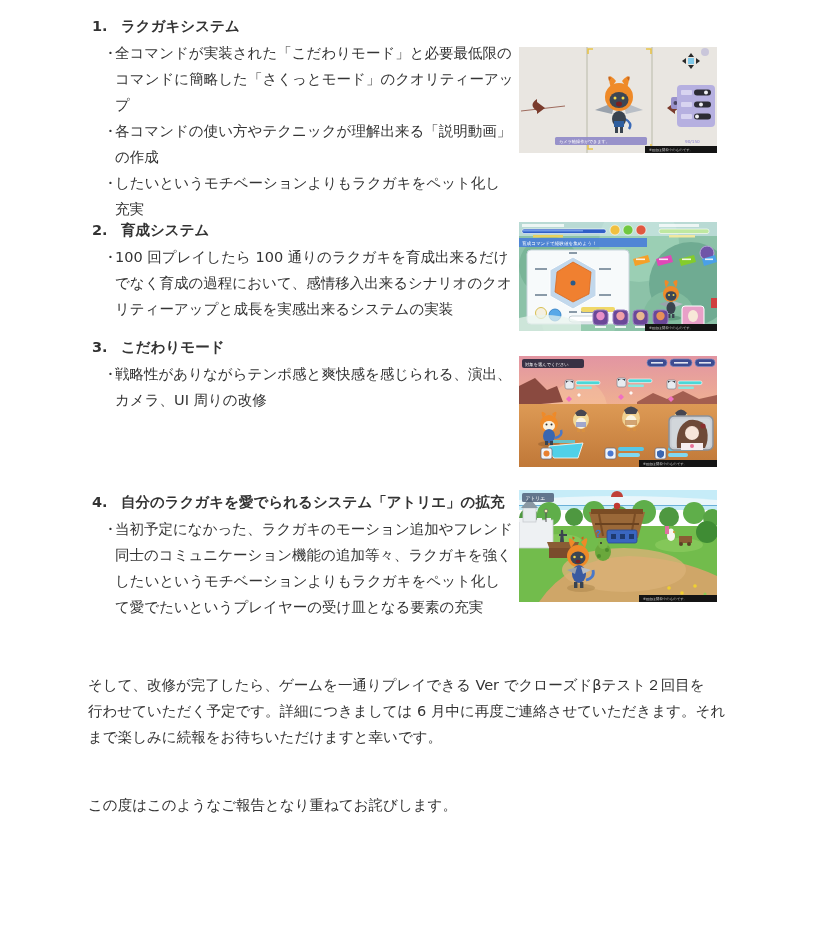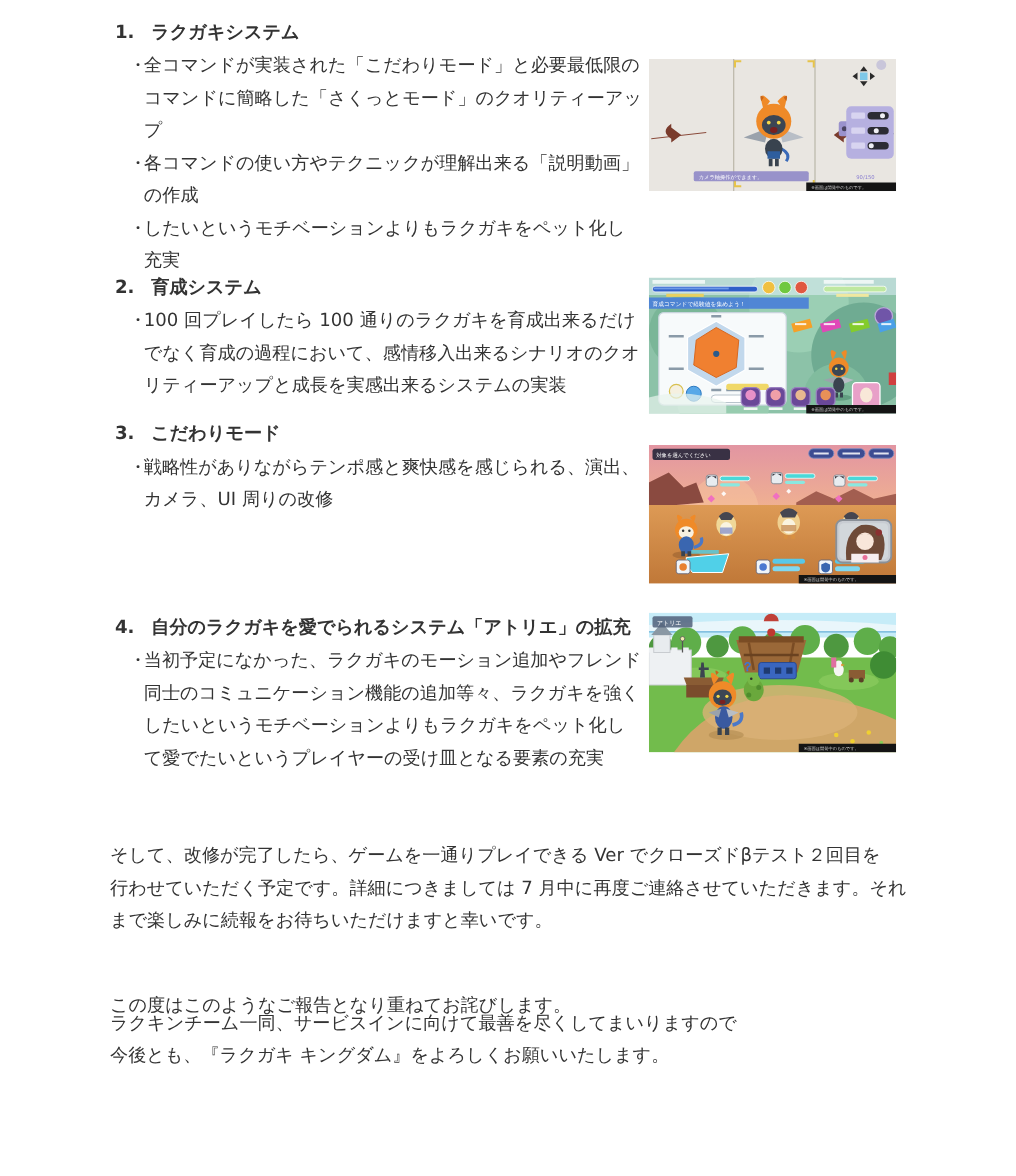--- a/index.html
+++ b/index.html
@@ -90,25 +90,23 @@
           <span class="bdot">・</span>
           <span class="btext">当初予定になかった、ラクガキのモーション追加やフレンド
 同士のコミュニケーション機能の追加等々、ラクガキを強く
 したいというモチベーションよりもラクガキをペット化し
 て愛でたいというプレイヤーの受け皿となる要素の充実</span>
         </div>
     </div>
   </section>
 
   <div class="para" style="top:672px">そして、改修が完了したら、ゲームを一通りプレイできる Ver でクローズドβテスト２回目を
-行わせていただく予定です。詳細につきましては 7 月中に再度ご連絡させていただきます。それ
+行わせていただく予定です。詳細につきましては 6 月中に再度ご連絡させていただきます。それ
 まで楽しみに続報をお待ちいただけますと幸いです。</div>
   <div class="para" style="top:792px">この度はこのようなご報告となり重ねてお詫びします。</div>
-  <div class="para" style="top:806px">ラクキンチーム一同、サービスインに向けて最善を尽くしてまいりますので
-今後とも、『ラクガキ キングダム』をよろしくお願いいたします。</div>
 
   <div class="fig" style="top:47px;height:106px">
     <svg viewBox="0 0 198 106" width="198" height="106">
       <rect width="198" height="106" fill="#e9e6e1"></rect>
       <line x1="68" y1="0" x2="68" y2="106" stroke="#a8a694" stroke-width="0.7"></line>
       <line x1="133" y1="0" x2="133" y2="106" stroke="#a8a694" stroke-width="0.7"></line>
       <g stroke="#e6c34a" stroke-width="1.6" fill="none">
         <path d="M69 7 V2 H74"></path>
           <path d="M132 7 V2 H127"></path>
         <path d="M69 97 V102 H74"></path>

